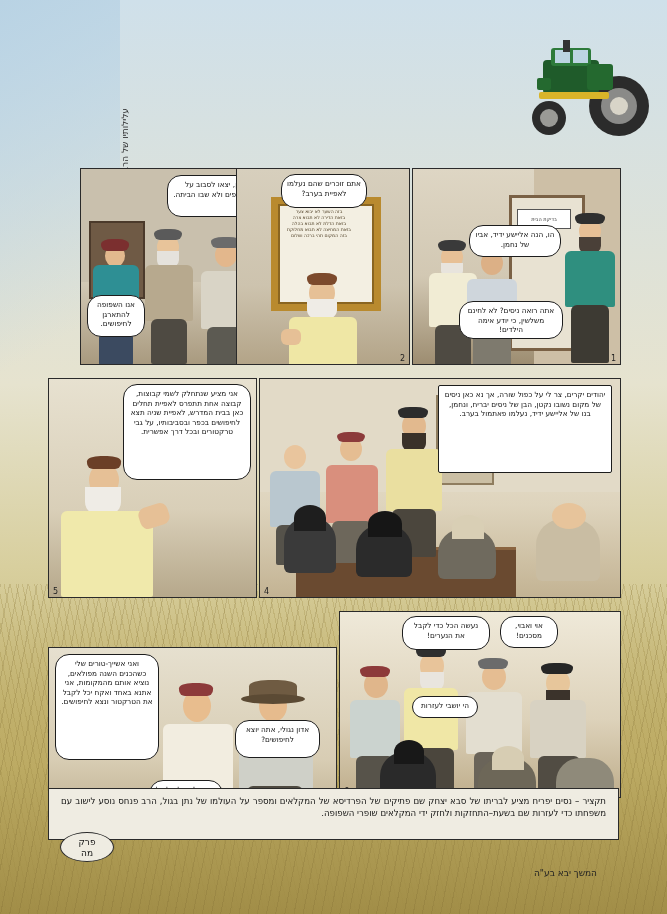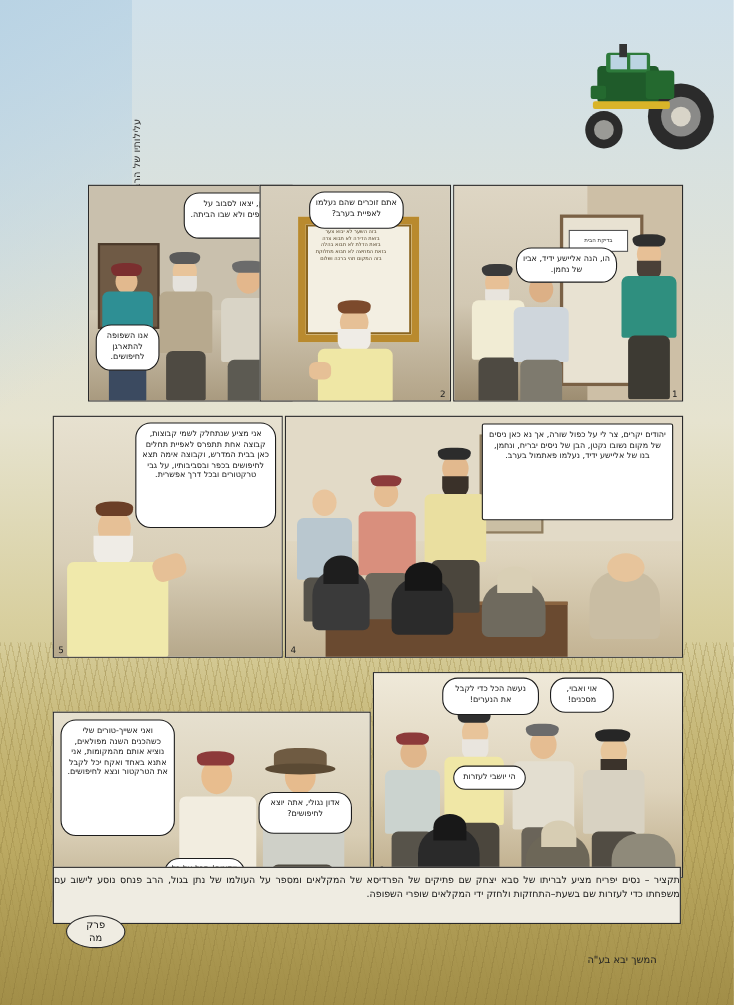--- a/index.html
+++ b/index.html
@@ -58,21 +58,21 @@
     direction:rtl;text-align:center;color:#111;
     font-family:"DejaVu Sans",sans-serif;
     line-height:9.5px;font-size:7.3px;padding:4px 5px;box-sizing:border-box;
   }
   .bub.jag{border-radius:2px;}
 
   .caption{
     position:absolute;left:48px;right:48px;bottom:74px;height:52px;
     border:1.6px solid #2a2a2a;background:#efece2;
     direction:rtl;text-align:justify;font-size:8.6px;line-height:12.4px;
-    padding:6px 0;box-sizing:border-box;color:#111;
+    padding:6px 12px;box-sizing:border-box;color:#111;
     font-family:"DejaVu Sans",sans-serif;
   }
   .chapter{
     position:absolute;left:60px;bottom:52px;width:54px;height:30px;
     border:1.5px solid #2a2a2a;border-radius:50%/50%;background:#efece2;
     direction:rtl;text-align:center;font-size:9px;line-height:11px;padding-top:4px;
     box-sizing:border-box;font-family:"DejaVu Sans",sans-serif;color:#111;
   }
   .footer{
     position:absolute;right:70px;bottom:36px;direction:rtl;font-size:9px;color:#222;
@@ -192,34 +192,35 @@
       </div>
       <div class="fig" style="left:150px;top:46px;width:54px;height:148px;">
         <div class="head" style="left:16px;top:4px;width:22px;height:24px;background:#e7c096;"></div>
         <div class="hat" style="left:12px;top:-2px;width:30px;height:11px;background:#2f2f2f;"></div>
         <div class="beard" style="left:16px;top:22px;width:22px;height:18px;background:#4a4038;"></div>
         <div class="body" style="left:2px;top:36px;width:50px;height:56px;background:#2f8f7f;"></div>
         <div class="body" style="left:8px;top:90px;width:38px;height:58px;background:#3d3a33;"></div>
       </div>
     </div>
     <div class="bub" style="left:56px;top:56px;width:92px;height:32px;">הו, הנה אליישע ידיד, אביו של נחמן.</div>
+    <div class="bub" style="left:46px;top:132px;width:104px;height:38px;">אתה רואה ניסים? לא לחינם משלשין, כי יודע אימה הילדים!</div>
     <div class="pnum r">1</div>
   </div>
 
   <div class="panel" style="left:48px;top:378px;width:207px;height:218px;">
     <div class="room" style="background:linear-gradient(180deg,#e7e1d0 0%,#d9cfb8 60%,#b6a88b 100%);">
       <div class="fig" style="left:6px;top:82px;width:120px;height:136px;">
         <div class="head" style="left:34px;top:2px;width:30px;height:34px;background:#e6c096;"></div>
         <div class="hat" style="left:32px;top:-5px;width:34px;height:13px;background:#6b3f27;"></div>
         <div class="beard" style="left:30px;top:26px;width:36px;height:30px;background:#efece6;"></div>
         <div class="body" style="left:6px;top:50px;width:92px;height:86px;background:#f0e9ab;"></div>
         <div style="position:absolute;left:84px;top:44px;width:30px;height:22px;background:#e6c096;border-radius:8px;transform:rotate(-18deg);"></div>
       </div>
     </div>
-    <div class="bub" style="left:74px;top:5px;width:128px;height:96px;">אני מציע שנתחלק לשמי קבוצות, קבוצה אחת תתפרס לאפיית תחלים כאן בבית המדרש, וקבוצה אימה תצא לחיפושים בכפר ובסביבותיו, על גבי טרקטורים ובכל דרך אפשרית.</div>
+    <div class="bub" style="left:74px;top:5px;width:128px;height:96px;">אני מציע שנתחלק לשמי קבוצות, קבוצה אחת תתפרס לאפיית תחלים כאן בבית המדרש, לאפיית שניה תצא לחיפושים בכפר ובסביבותיו, על גבי טרקטורים ובכל דרך אפשרית.</div>
     <div class="pnum l">5</div>
   </div>
 
   <div class="panel" style="left:259px;top:378px;width:360px;height:218px;">
     <div class="room" style="background:linear-gradient(180deg,#efe9da 0%,#ded4bd 58%,#c3b393 100%);">
       <div style="position:absolute;left:0;top:0;width:100%;height:52%;background:#e2dac7;"></div>
       <div style="position:absolute;left:176px;top:16px;width:54px;height:86px;background:#cbbfa4;border:2px solid #8f7d5f;"></div>
 
       <div style="position:absolute;left:36px;top:168px;width:220px;height:50px;background:#6a4a30;border-top:3px solid #8a6440;"></div>
 

